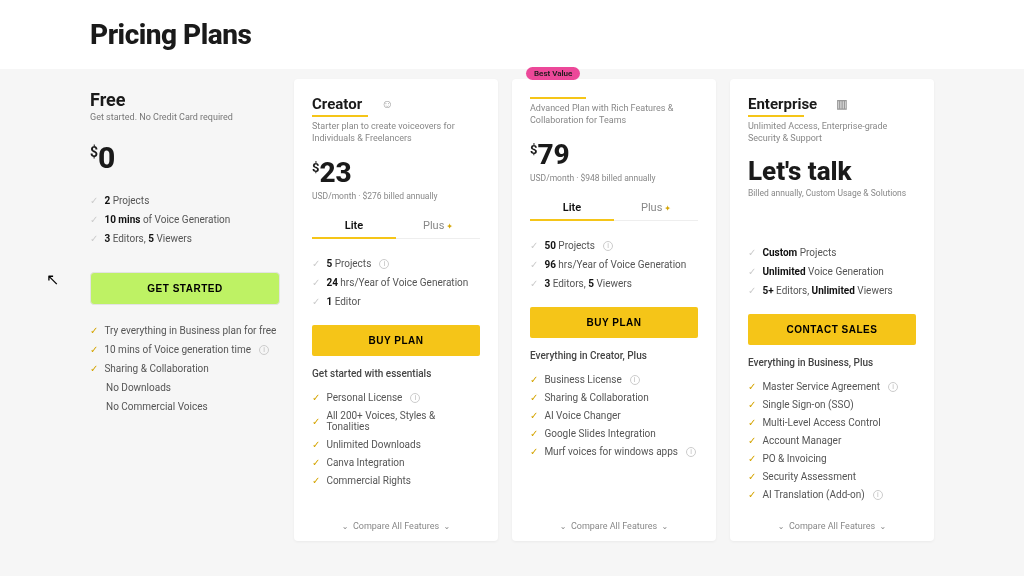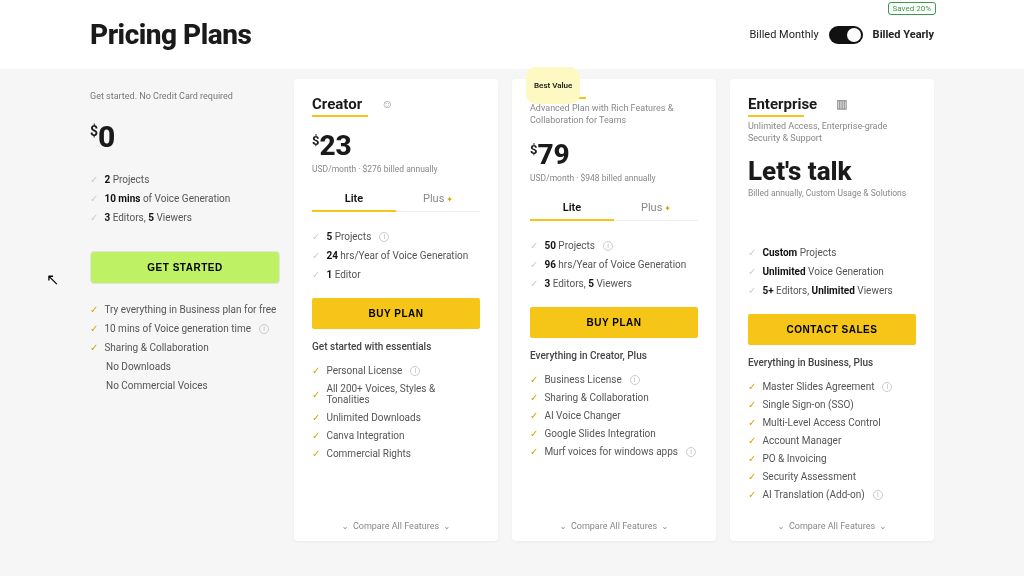--- a/index.html
+++ b/index.html
@@ -26,21 +26,21 @@
   .feat-list { margin-top:20px; }
   .feat { font-size:10px; color:#555; margin:7px 0; display:flex; align-items:center; gap:6px; line-height:1.2; }
   .feat .check { color:#ccc; }
   .feat.gold .check { color:#d4a400; }
   .feat b { color:#111; font-weight:700; }
   .info-icon { display:inline-block; width:10px; height:10px; border:1px solid #ccc; border-radius:50%; font-size:7px; text-align:center; line-height:9px; color:#bbb; margin-left:2px; }
 
   .get-started-btn { width:100%; border:1px solid #e3e3e3; background:#bef264; font-size:10px; font-weight:700; padding:10px 0; margin-top:20px; letter-spacing:0.5px; cursor:pointer; border-radius:4px; }
 
   .card { flex:1; background:#fff; border-radius:4px; padding:16px 18px 10px 18px; position:relative; box-shadow: 0 1px 3px rgba(0,0,0,0.05); display:flex; flex-direction:column; }
-  .best-value { position:absolute; top:-12px; left:14px; background:#fef9c3; font-size:8px; font-weight:600; padding:14px 8px; border-radius:10px; }
+  .best-value { position:absolute; top:-12px; left:14px; background:#ec4899; font-size:8px; font-weight:600; padding:2px 8px; border-radius:10px; }
 
   .card-title { font-size:15px; font-weight:700; display:flex; align-items:center; gap:19px; }
   .card-title-underline { height:2px; background:#f5c518; width:56px; margin-top:2px; }
   .card-desc { font-size:9px; color:#888; margin-top:4px; line-height:1.3; min-height:22px; }
 
   .price-row { margin-top:12px; }
   .price { font-size:28px; font-weight:800; }
   .price .dollar { font-size:13px; font-weight:700; vertical-align:top; position:relative; top:4px; }
   .talk { font-size:26px; font-weight:800; }
   .price-sub { font-size:8.5px; color:#888; margin-top:2px; }
@@ -66,31 +66,26 @@
 
   .plan-icon { font-size:12px; color:#999; }
 
   .cursor { position:absolute; left:46px; top:270px; font-size:16px; color:#000; pointer-events:none; }
 </style>
 </head>
 <body>
 
 <div class="top-bar">
   <div class="title">Pricing Plans</div>
-  <div class="billing-wrap">
-    <span class="save-badge">Saved 20%</span>
-    <span class="billed-label">Billed Monthly</span>
-    <div class="toggle"></div>
-    <span class="billed-label billed-yearly">Billed Yearly</span>
-  </div>
 </div>
 
 <div class="plans-area">
 
   <div class="free-col">
+    <div class="free-title">Free</div>
     <div class="free-sub">Get started. No Credit Card required</div>
     <div class="free-price"><span class="dollar">$</span><span>0</span></div>
 
     <div class="feat-list">
       <div class="feat">
           <span class="check">✓</span>
           <span><b>2</b> <span>Projects</span></span>
         </div>
       <div class="feat">
           <span class="check">✓</span>
@@ -128,20 +123,21 @@
         </div>
     </div>
   </div>
 
   <div class="card">
     <div class="card-title">
         <span>Creator</span>
         <span class="plan-icon">☺</span>
       </div>
     <div class="card-title-underline"></div>
+    <div class="card-desc">Starter plan to create voiceovers for Individuals &amp; Freelancers</div>
     <div class="price-row">
       <div class="price"><span class="dollar">$</span><span>23</span></div>
       <div class="price-sub">USD/month  ·  $276 billed annually</div>
     </div>
     <div class="tabs">
       <div class="tab active">Lite</div>
       <div class="tab"><span>Plus</span><span class="sparkle">✦</span></div>
     </div>
     <div class="card-feats">
       <div class="feat">
@@ -266,21 +262,21 @@
       <div class="feat">
           <span class="check">✓</span>
           <span><b>5+</b> <span>Editors,</span> <b>Unlimited</b> <span>Viewers</span></span>
         </div>
     </div>
     <button class="buy-btn">CONTACT SALES</button>
     <div class="section-label">Everything in Business, Plus</div>
     <div class="benefits">
       <div class="benefit">
           <span class="check">✓</span>
-          <span>Master Slides Agreement</span>
+          <span>Master Service Agreement</span>
           <span class="info-icon">i</span>
         </div>
       <div class="benefit">
           <span class="check">✓</span>
           <span>Single Sign-on (SSO)</span>
         </div>
       <div class="benefit">
           <span class="check">✓</span>
           <span>Multi-Level Access Control</span>
         </div>

